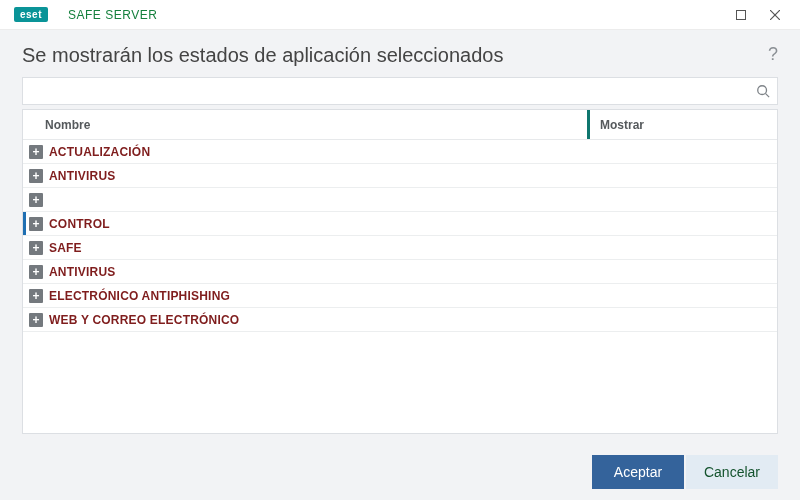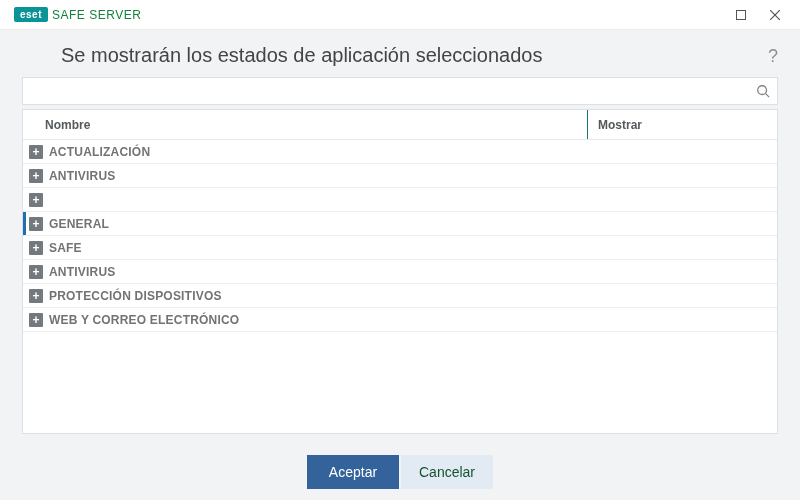--- a/index.html
+++ b/index.html
@@ -1,42 +1,42 @@
 <!DOCTYPE html>
 <html><head>
 <meta charset="utf-8">
 <style>
   * { box-sizing: border-box; margin: 0; padding: 0; }
   html, body { width: 800px; height: 500px; overflow: hidden; font-family: "Segoe UI", Arial, sans-serif; background: #fff; }
   .window { width: 800px; height: 500px; display: flex; flex-direction: column; background: #f2f3f5; }
   .titlebar { height: 30px; background: #fff; display: flex; align-items: center; padding: 0 8px 0 14px; border-bottom: 1px solid #ececec; }
-  .logo-badge { background: #0a9498; color: #fff; font-size: 10px; font-weight: 700; letter-spacing: 0.5px; padding: 2px 6px; border-radius: 2px; margin-right: 4px; }
+  .logo-badge { background: #0a9498; color: #fff; font-size: 10px; font-weight: 700; letter-spacing: 0.5px; padding: 2px 6px; border-radius: 2px; margin-right: 20px; }
   .product-name { color: #15803d; font-size: 12px; letter-spacing: 0.5px; }
   .titlebar-spacer { flex: 1; }
   .win-btn { width: 34px; height: 28px; display: flex; align-items: center; justify-content: center; color: #555; cursor: pointer; }
   .win-btn svg { width: 10px; height: 10px; }
-  .header { display: flex; align-items: flex-end; padding: 14px 22px 10px 22px; margin-left: 39px; }
+  .header { display: flex; align-items: flex-start; padding: 14px 22px 10px 22px; }
   .header-title { font-size: 20px; color: #444; font-weight: 400; flex: 1; }
   .help-icon { color: #8a8f94; font-size: 18px; cursor: pointer; }
   .content { flex: 1; padding: 0 22px 10px 22px; display: flex; flex-direction: column; }
   .searchbar { height: 28px; background: #fff; border: 1px solid #dcdfe3; display: flex; align-items: center; margin-bottom: 4px; }
   .search-input { flex: 1; border: none; outline: none; font-size: 13px; padding: 0 8px; height: 100%; background: transparent; }
   .search-icon { width: 28px; display: flex; align-items: center; justify-content: center; color: #7d8287; }
   .search-icon svg { width: 14px; height: 14px; }
   .table { background: #fff; border: 1px solid #dcdfe3; flex: 1; display: flex; flex-direction: column; }
   .thead { display: flex; height: 30px; background: #fff; border-bottom: 1px solid #e7e9eb; gap: 13px; }
   .th { font-size: 12px; font-weight: 700; color: #55595c; display: flex; align-items: center; padding: 0 10px; }
   .th.name { flex: 1; padding-left: 22px; }
-  .th.mostrar { width: 190px; border-left: 1px solid #0f766e; text-align: center; }
+  .th.mostrar { width: 190px; border-left: 3px solid #0f766e; text-align: center; }
   .tbody { flex: 1; overflow-y: auto; }
   .row { display: flex; align-items: center; height: 24px; border-bottom: 1px solid #eceeef; padding: 0 6px; }
   .row.selected { box-shadow: inset 3px 0 0 #1f6fb2; }
   .expander { width: 14px; height: 14px; background: #74797e; color: #fff; display: flex; align-items: center; justify-content: center; font-size: 12px; line-height: 1; margin-right: 6px; border-radius: 1px; font-weight: 700; }
-  .row-label { font-size: 12px; font-weight: 700; color: #737373; letter-spacing: 0.2px; }
-  .footer { height: 56px; display: flex; align-items: center; justify-content: center; padding: 0 22px; gap: 2px; }
+  .row-label { font-size: 12px; font-weight: 700; color: #7f1d1d; letter-spacing: 0.2px; }
+  .footer { height: 56px; display: flex; align-items: center; justify-content: flex-end; padding: 0 22px; gap: 2px; }
   .btn { min-width: 92px; height: 34px; font-size: 14px; border: none; cursor: pointer; padding: 0 18px; }
   .btn-primary { background: #34639b; color: #fff; }
   .btn-secondary { background: #e2ebf3; color: #14532d; }
 </style>
 </head>
 <body>
 
 <div class="window">
 
   <div class="titlebar">
@@ -85,33 +85,33 @@
           </div>
           <div class="row">
             <div class="expander">+</div>
             <div class="row-label">ANTIVIRUS</div>
           </div>
           <div class="row">
             <div class="expander">+</div>
           </div>
           <div class="row selected">
             <div class="expander">+</div>
-            <div class="row-label">GENERAL</div>
+            <div class="row-label">CONTROL</div>
           </div>
           <div class="row">
             <div class="expander">+</div>
             <div class="row-label">SAFE</div>
           </div>
           <div class="row">
             <div class="expander">+</div>
             <div class="row-label">ANTIVIRUS</div>
           </div>
           <div class="row">
             <div class="expander">+</div>
-            <div class="row-label">PROTECCIÓN DISPOSITIVOS</div>
+            <div class="row-label">ELECTRÓNICO ANTIPHISHING</div>
           </div>
           <div class="row">
             <div class="expander">+</div>
             <div class="row-label">WEB Y CORREO ELECTRÓNICO</div>
           </div>
         </div>
     </div>
 
   </div>
 

